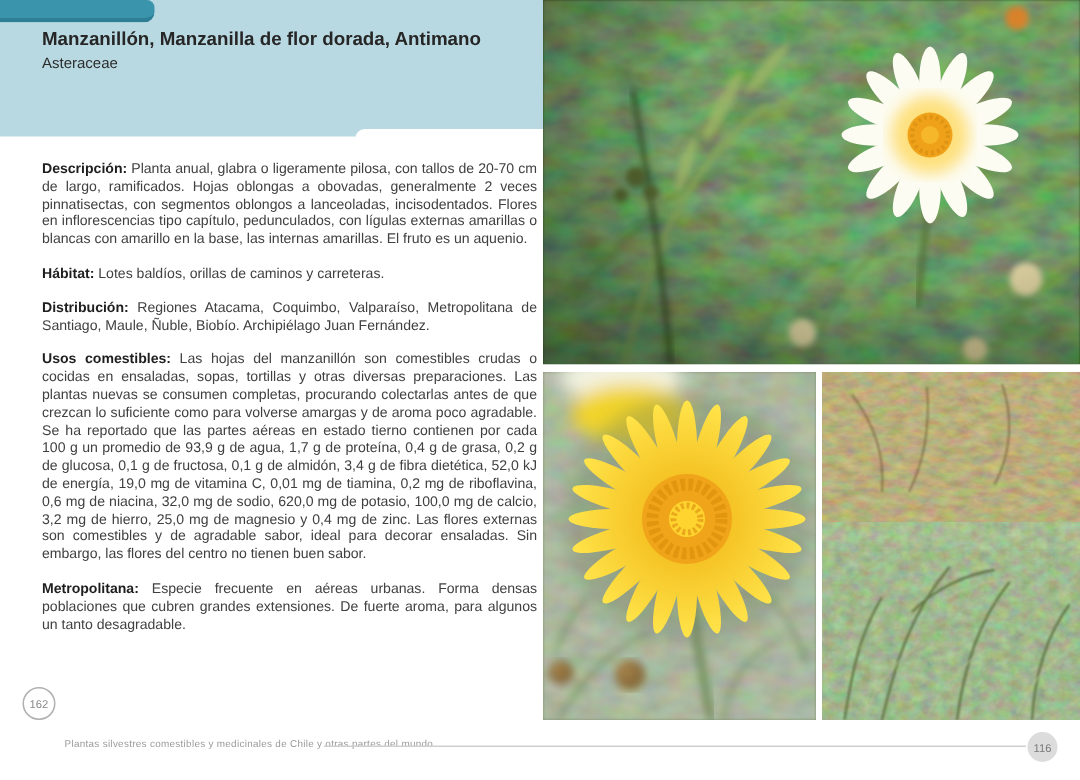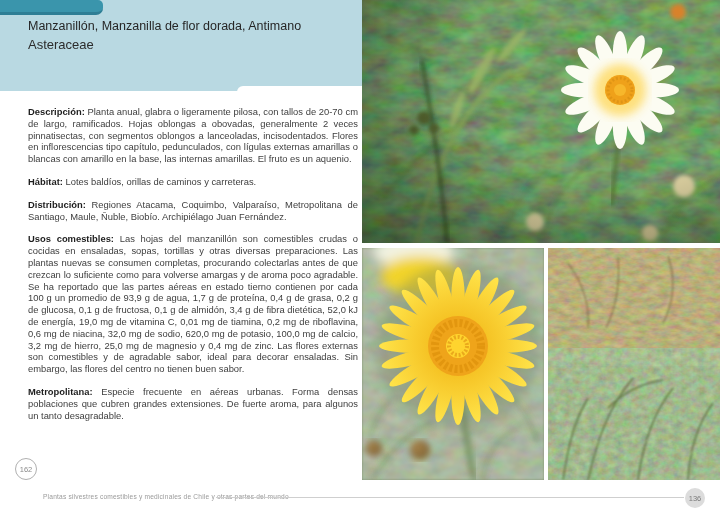--- a/index.html
+++ b/index.html
@@ -9,24 +9,24 @@
   }
   .page{position:absolute;inset:0;background:#fff}
 
   
   .header{position:absolute;left:0;top:0;width:362px;height:91px;background:#b9d9e2}
   .tab{position:absolute;left:0;top:0;width:103px;height:12px;background:#3a95ac;
        border-bottom:3px solid #2e7e95;border-radius:0 5px 7px 0}
   .header-notch{position:absolute;left:237px;top:86px;width:125px;height:6px;
        background:#fff;border-radius:10px 0 0 0}
   .titleblock{position:absolute;left:28px;top:19px;width:325px}
-  .common{font-size:12.5px;font-weight:normal;color:#262626}
+  .common{font-size:12.5px;font-weight:bold;color:#262626}
   .sci{font-size:19px;font-style:italic;color:#1c1c1c;margin-top:3px}
   .sci .auth{font-style:normal;font-size:14px;color:#7d98a5;margin-left:3px}
-  .family{font-size:13px;color:#2c2c2c;margin-top:4px}
+  .family{font-size:10px;color:#2c2c2c;margin-top:4px}
 
   
   .content{position:absolute;left:28px;top:106px;width:330px;color:#404040}
   .sec{font-size:9.4px;line-height:11.8px;text-align:justify;margin:0 0 11px 0}
   .sec b{color:#1e1e1e}
 
   
   .ph{position:absolute;overflow:hidden}
   .ph svg{display:block;width:100%;height:100%}
   .ph1{left:362px;top:0;width:358px;height:243px}
@@ -274,15 +274,15 @@
         <path d="M130 228 C 138 210 148 196 162 188"></path>
         <path d="M30 225 C 38 208 48 194 62 184"></path>
         <path d="M85 150 C 98 142 112 138 128 138"></path>
       </g>
     </svg>
   </div>
 
   <div class="pn pn-left">162</div>
   <div class="foot-title">Plantas silvestres comestibles y medicinales de Chile y otras partes del mundo</div>
   <div class="rule"></div>
-  <div class="pn pn-right">136</div>
+  <div class="pn pn-right">116</div>
 
 </div>
 
 </body></html>

